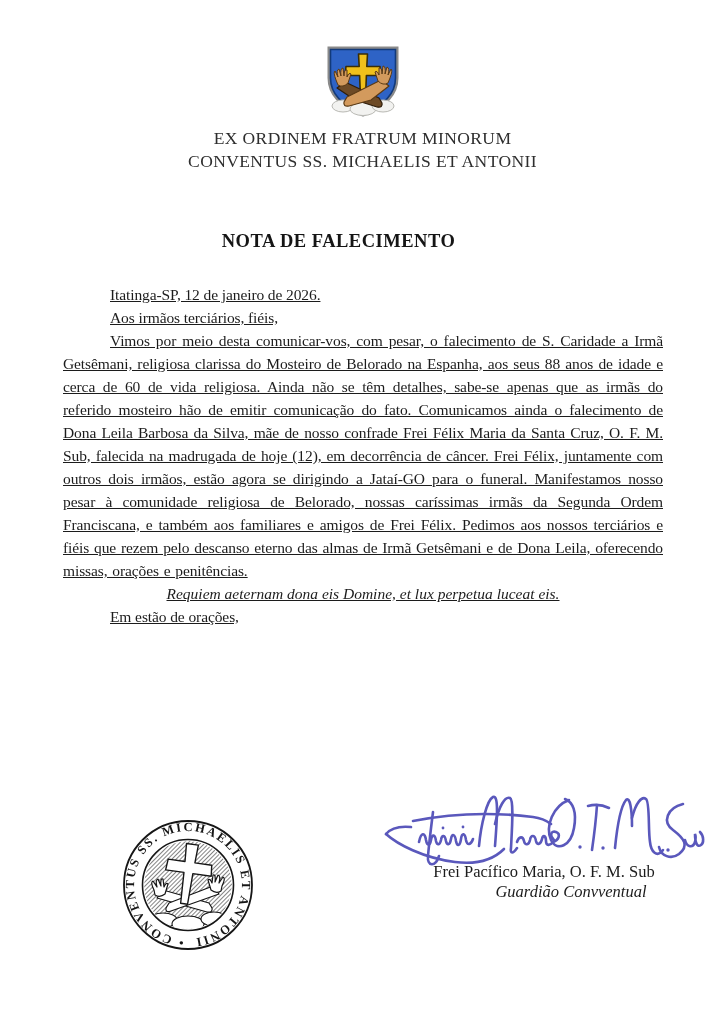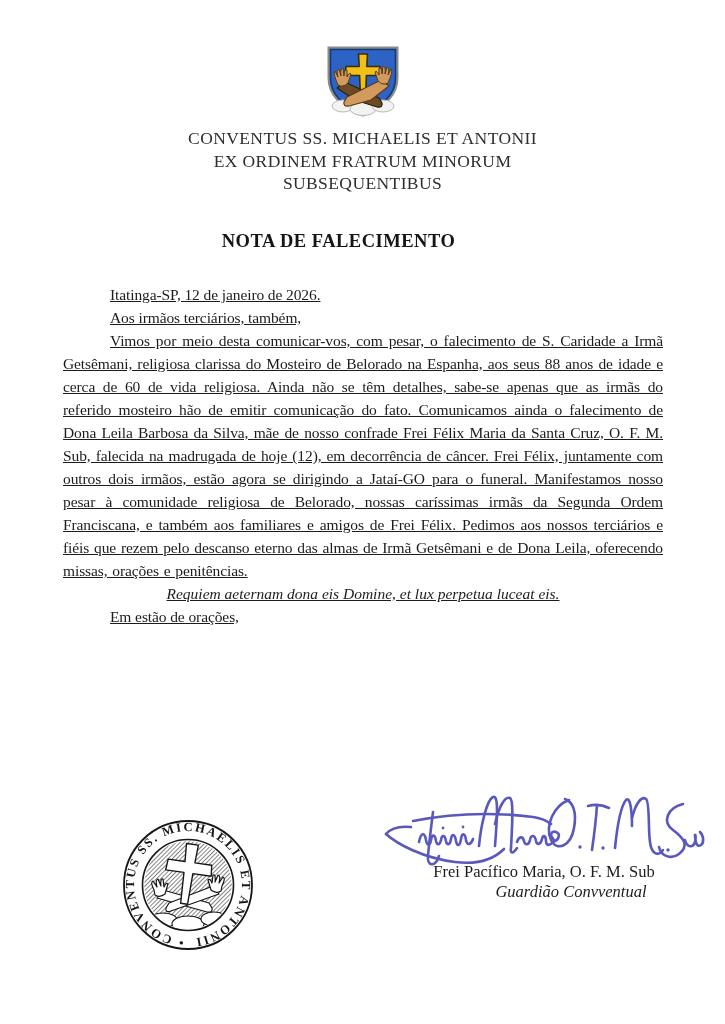--- a/index.html
+++ b/index.html
@@ -80,30 +80,29 @@
         <path d="M11,36 Q8,28 10,27 L13,33 Q11,26 14,25 L16,32 Q15,24 18,24 L19,32 Q19,25 22,26 L22,33 Q24,28 26,30 L23,39 Q18,44 13,41 Z"></path>
       </g>
 
       <g fill="#d39a5d" stroke="#5a3a15" stroke-width="1">
         <path d="M65,34 Q68,26 66,25 L63,31 Q65,24 62,23 L60,30 Q61,22 58,22 L57,30 Q57,23 54,24 L54,31 Q52,26 50,28 L53,37 Q58,42 63,39 Z"></path>
       </g>
     </g>
   </svg>
 
   <div class="org-name">
+    <div>EX ORDINEM FRATRUM MINORUM</div>
     <div>CONVENTUS SS. MICHAELIS ET ANTONII</div>
-    <div>EX ORDINEM FRATRUM MINORUM</div>
-    <div>SUBSEQUENTIBUS</div>
   </div>
 
   <div class="doc-title">NOTA DE FALECIMENTO</div>
 
   <div class="letter">
     <p class="dateline">Itatinga-SP, 12 de janeiro de 2026.</p>
-    <p class="recipients"><span>Aos irmãos terciários, também,</span></p>
+    <p class="recipients"><span>Aos irmãos terciários, fiéis,</span></p>
     <p class="bodytext">Vimos por meio desta comunicar-vos, com pesar, o falecimento de S. Caridade a Irmã Getsêmani, religiosa clarissa do Mosteiro de Belorado na Espanha, aos seus 88 anos de idade e cerca de 60 de vida religiosa. Ainda não se têm detalhes, sabe-se apenas que as irmãs do referido mosteiro hão de emitir comunicação do fato. Comunicamos ainda o falecimento de Dona Leila Barbosa da Silva, mãe de nosso confrade Frei Félix Maria da Santa Cruz, O. F. M. Sub, falecida na madrugada de hoje (12), em decorrência de câncer. Frei Félix, juntamente com outros dois irmãos, estão agora se dirigindo a Jataí-GO para o funeral. Manifestamos nosso pesar à comunidade religiosa de Belorado, nossas caríssimas irmãs da Segunda Ordem Franciscana, e também aos familiares e amigos de Frei Félix. Pedimos aos nossos terciários e fiéis que rezem pelo descanso eterno das almas de Irmã Getsêmani e de Dona Leila, oferecendo missas, orações e penitências.</p>
     <p class="quote">Requiem aeternam dona eis Domine, et lux perpetua luceat eis.</p>
     <p class="closing">Em estão de orações,</p>
   </div>
 
   <div class="sig-block">
     <svg class="sig-svg" viewBox="0 0 322 94" aria-hidden="true">
       <g fill="none" stroke="#5a58bc" stroke-width="2.6" stroke-linecap="round">
 
         <path d="M3,50 C14,60 40,74 72,78 C96,81 112,74 121,65"></path>

